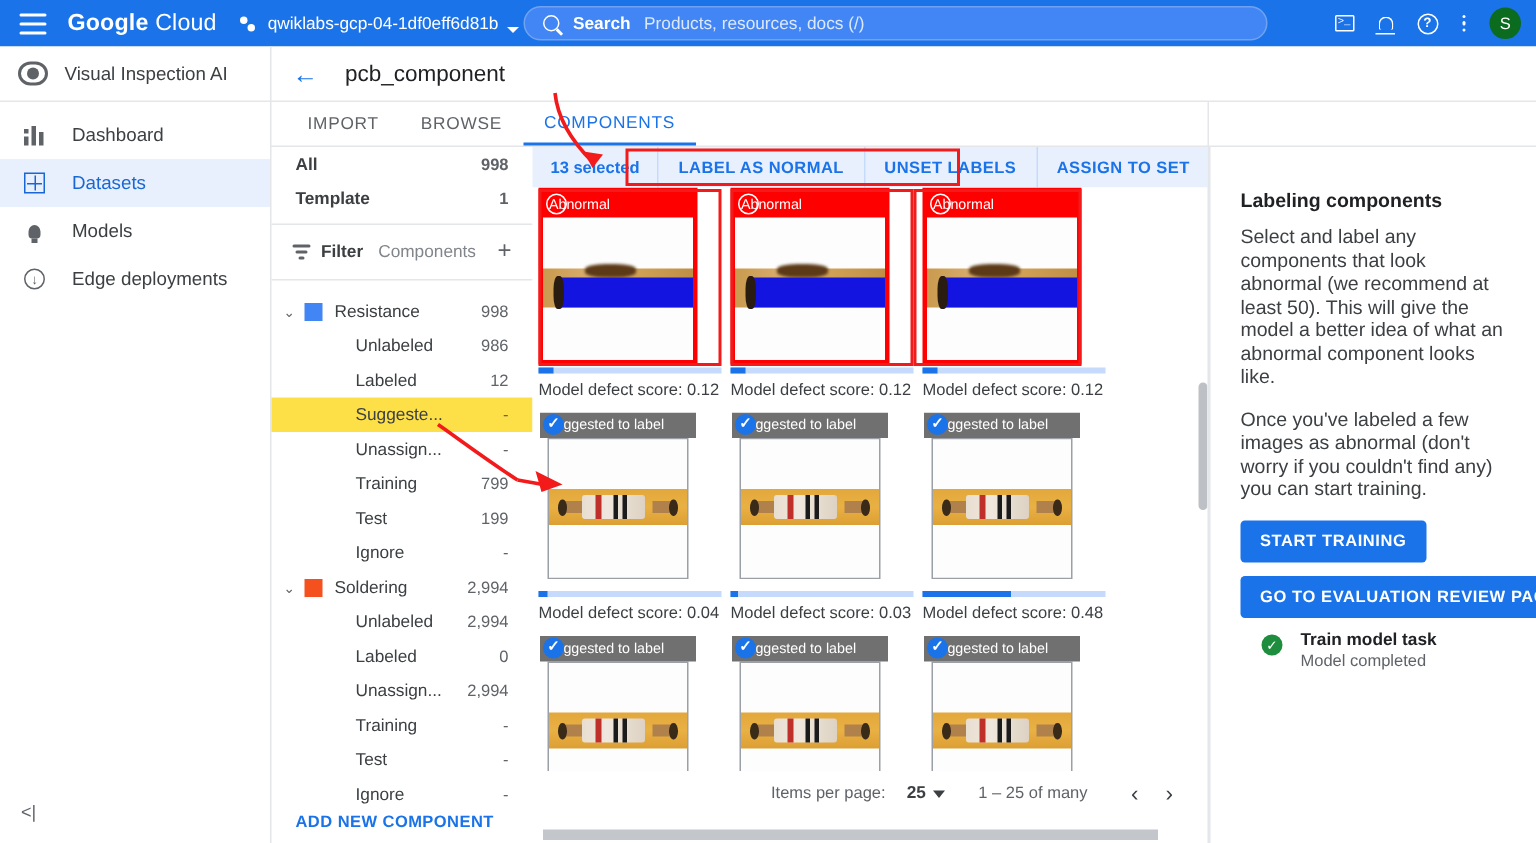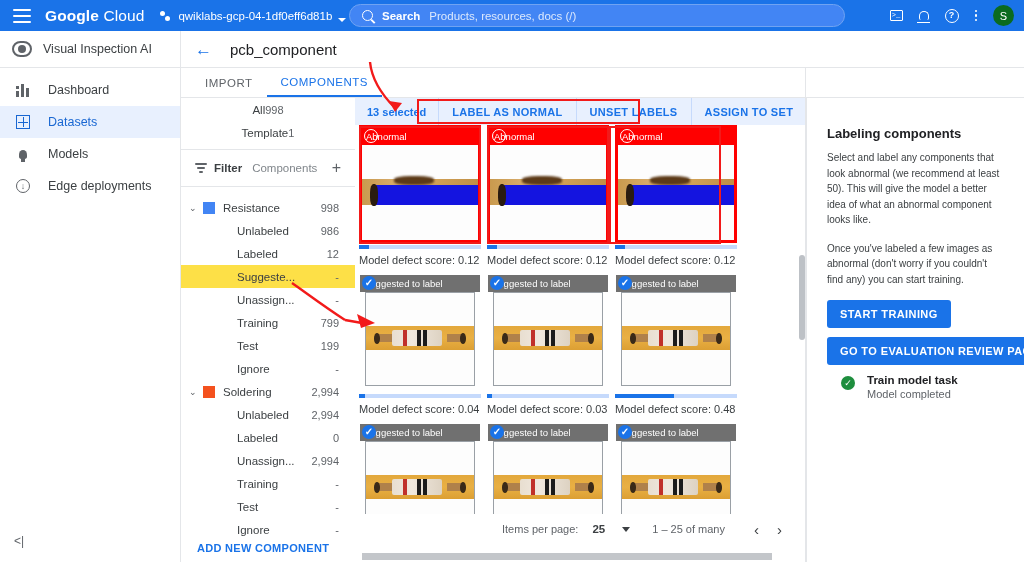--- a/index.html
+++ b/index.html
@@ -113,22 +113,22 @@
   .tabs { position: absolute; top: 68px; left: 180px; width: 844px; height: 30px;
     background: #fff; border-bottom: 1px solid #e4e6e9; border-left: 1px solid #e4e6e9;
     display: flex; align-items: flex-end; padding-left: 10px; }
   .tab { font-size: 11.5px; color: #5f6368; letter-spacing: .5px; cursor: pointer;
     padding: 0 14px; height: 29px; display: flex; align-items: center; }
   .tab.active { color: #1a73e8; border-bottom: 2.5px solid #1a73e8; }
 
   
   .filterpanel { position: absolute; top: 98px; left: 180px; width: 175px; bottom: 0;
     background: #fff; border-left: 1px solid #e4e6e9; }
-  .frow { display: flex; align-items: center; justify-content: center;
-    height: 23px; padding: 0 16px 0 16px; font-size: 11.5px; color: #3c4043; cursor: pointer; }
+  .frow { display: flex; align-items: center; justify-content: space-between;
+    height: 23px; padding: 0 16px 0 16px; font-size: 11.5px; color: #3c4043; cursor: pointer; font-weight: bold; }
   .frow .cnt { color: #5f6368; font-size: 11px; }
   .fsep { height: 1px; background: #e4e6e9; margin: 5px 0; }
   .filterhdr { display: flex; align-items: center; height: 26px; padding: 0 14px;
     font-size: 11.5px; }
   .funnel { width: 12px; height: 10px; margin-right: 7px; display: flex;
     flex-direction: column; justify-content: space-between; }
   .funnel i { background: #5f6368; height: 1.6px; border-radius: 1px; }
   .funnel i:nth-child(1){ width:12px; } .funnel i:nth-child(2){ width:8px; margin-left:2px; }
   .funnel i:nth-child(3){ width:4px; margin-left:4px; }
   .fl-filter { font-weight: 700; color: #3c4043; margin-right: 10px; }
@@ -154,21 +154,21 @@
     white-space: nowrap; }
   .abtn { font-size: 11px; color: #1a73e8; font-weight: 700; letter-spacing: .3px;
     padding: 0 13px; white-space: nowrap; cursor: pointer; height: 27px;
     display: flex; align-items: center; border-left: 1px solid #c6dafc; }
 
   
   .gridwrap { position: absolute; top: 125px; left: 355px; width: 450px; bottom: 48px;
     background: #fff; overflow: hidden; }
   .grid { display: flex; flex-wrap: wrap; gap: 0 6px; padding: 0 4px; }
   .card { width: 122px; margin-bottom: 8px; cursor: pointer; }
-  .thumb { width: 122px; height: 118px; position: relative; overflow: hidden; }
+  .thumb { width: 106px; height: 118px; position: relative; overflow: hidden; }
   .card.abn .thumb { border: 3px solid #f00; }
   .card.sug .thumb { border: 1px solid #fff; }
   .chead { position: absolute; top: 0; left: 0; right: 0; height: 17px;
     font-size: 9.5px; color: #fff; display: flex; align-items: center;
     padding-left: 4px; z-index: 3; }
   .card.abn .chead { background: #f00; }
   .card.sug .chead { background: #707070; }
   .cbox { position: absolute; left: 2px; top: 1px; width: 14px; height: 14px;
     border-radius: 50%; z-index: 4; }
   .card.abn .cbox { border: 1.8px solid #fff; }
@@ -216,32 +216,32 @@
     background: #bdc1c6; border-radius: 3px; cursor: pointer; }
   .hscroll { position: absolute; left: 362px; bottom: 2px; width: 410px; height: 7px;
     background: #c3c6ca; cursor: pointer; }
 
   
   .pager { position: absolute; left: 355px; bottom: 18px; width: 450px; height: 30px;
     display: flex; align-items: center; justify-content: flex-end;
     padding-right: 14px; gap: 0; }
   .pg-lbl { font-size: 11px; color: #5f6368; margin-right: 14px; }
   .pg-sel { font-size: 11.5px; color: #3c4043; font-weight: 700; display: flex;
-    align-items: center; cursor: pointer; margin-right: 22px; gap: 12px; }
+    align-items: center; cursor: pointer; margin-right: 22px; }
   .pg-sel .caret { width: 0; height: 0; margin-left: 5px;
     border-left: 4px solid transparent; border-right: 4px solid transparent;
     border-top: 5px solid #3c4043; }
   .pg-range { font-size: 11px; color: #5f6368; margin-right: 20px; }
   .pg-arrow { font-size: 15px; color: #3c4043; cursor: pointer; padding: 0 9px; }
 
   
   .rightpanel { position: absolute; top: 98px; left: 806px; width: 218px; bottom: 0;
     background: #fff; border-left: 1px solid #e4e6e9; padding: 28px 20px 0 20px; }
   .rp-title { font-size: 13px; color: #202124; font-weight: 700; margin-bottom: 9px; }
-  .rp-para { font-size: 10px; color: #3c4043; line-height: 15.5px; margin-bottom: 13px; }
+  .rp-para { font-size: 13px; color: #3c4043; line-height: 15.5px; margin-bottom: 13px; }
   .rp-btn { background: #1a73e8; color: #fff; font-size: 11px; font-weight: 700;
     letter-spacing: .4px; border: none; border-radius: 3px; padding: 8px 13px;
     cursor: pointer; display: block; margin-bottom: 9px; white-space: nowrap;
     font-family: "Liberation Sans", sans-serif; }
   .taskrow { display: flex; align-items: flex-start; margin-top: 6px; padding-left: 14px; }
   .tcheck { width: 14px; height: 14px; border-radius: 50%; background: #1e8e3e;
     color: #fff; font-size: 9px; display: flex; align-items: center;
     justify-content: center; margin-right: 12px; margin-top: 2px; flex: none; }
   .tname { font-size: 11.5px; color: #202124; font-weight: 700; }
   .tstat { font-size: 11px; color: #5f6368; margin-top: 2px; }
@@ -337,20 +337,21 @@
       <span class="navicon">
         <span class="ic-edge"></span>
       </span>
       <span>Edge deployments</span>
     </div>
     <div class="collapse">&lt;|</div>
   </div>
 
   <div class="tabs">
     <div class="tab">IMPORT</div>
+    <div class="tab">BROWSE</div>
     <div class="tab active">COMPONENTS</div>
   </div>
 
   <div class="filterpanel">
     <div class="frow">
       <span>All</span>
       <span class="cnt">998</span>
     </div>
     <div class="frow">
       <span>Template</span>

